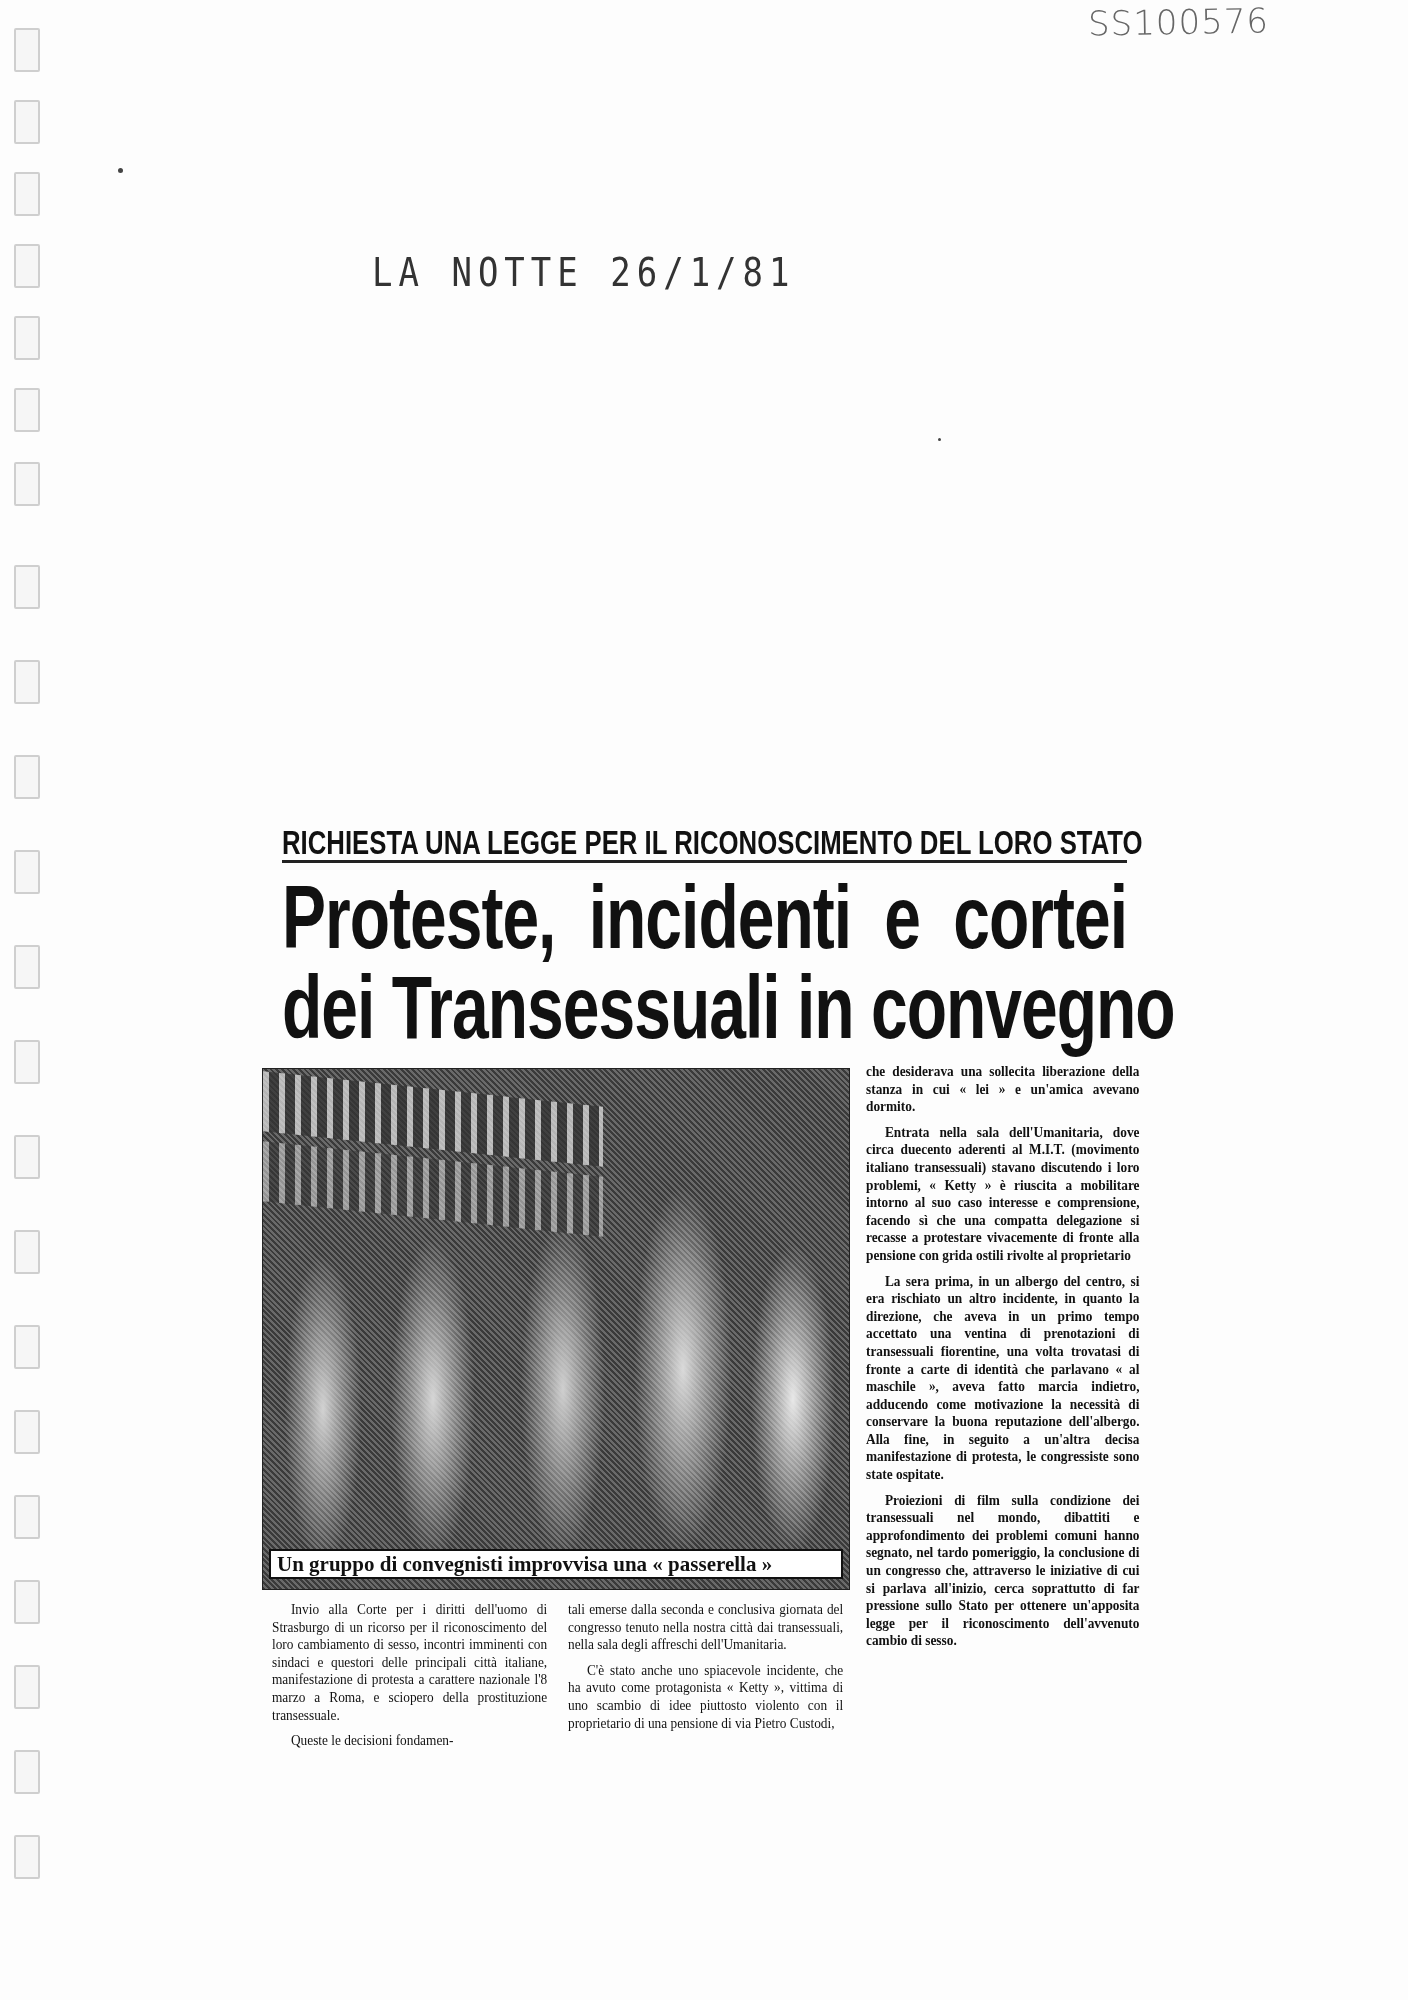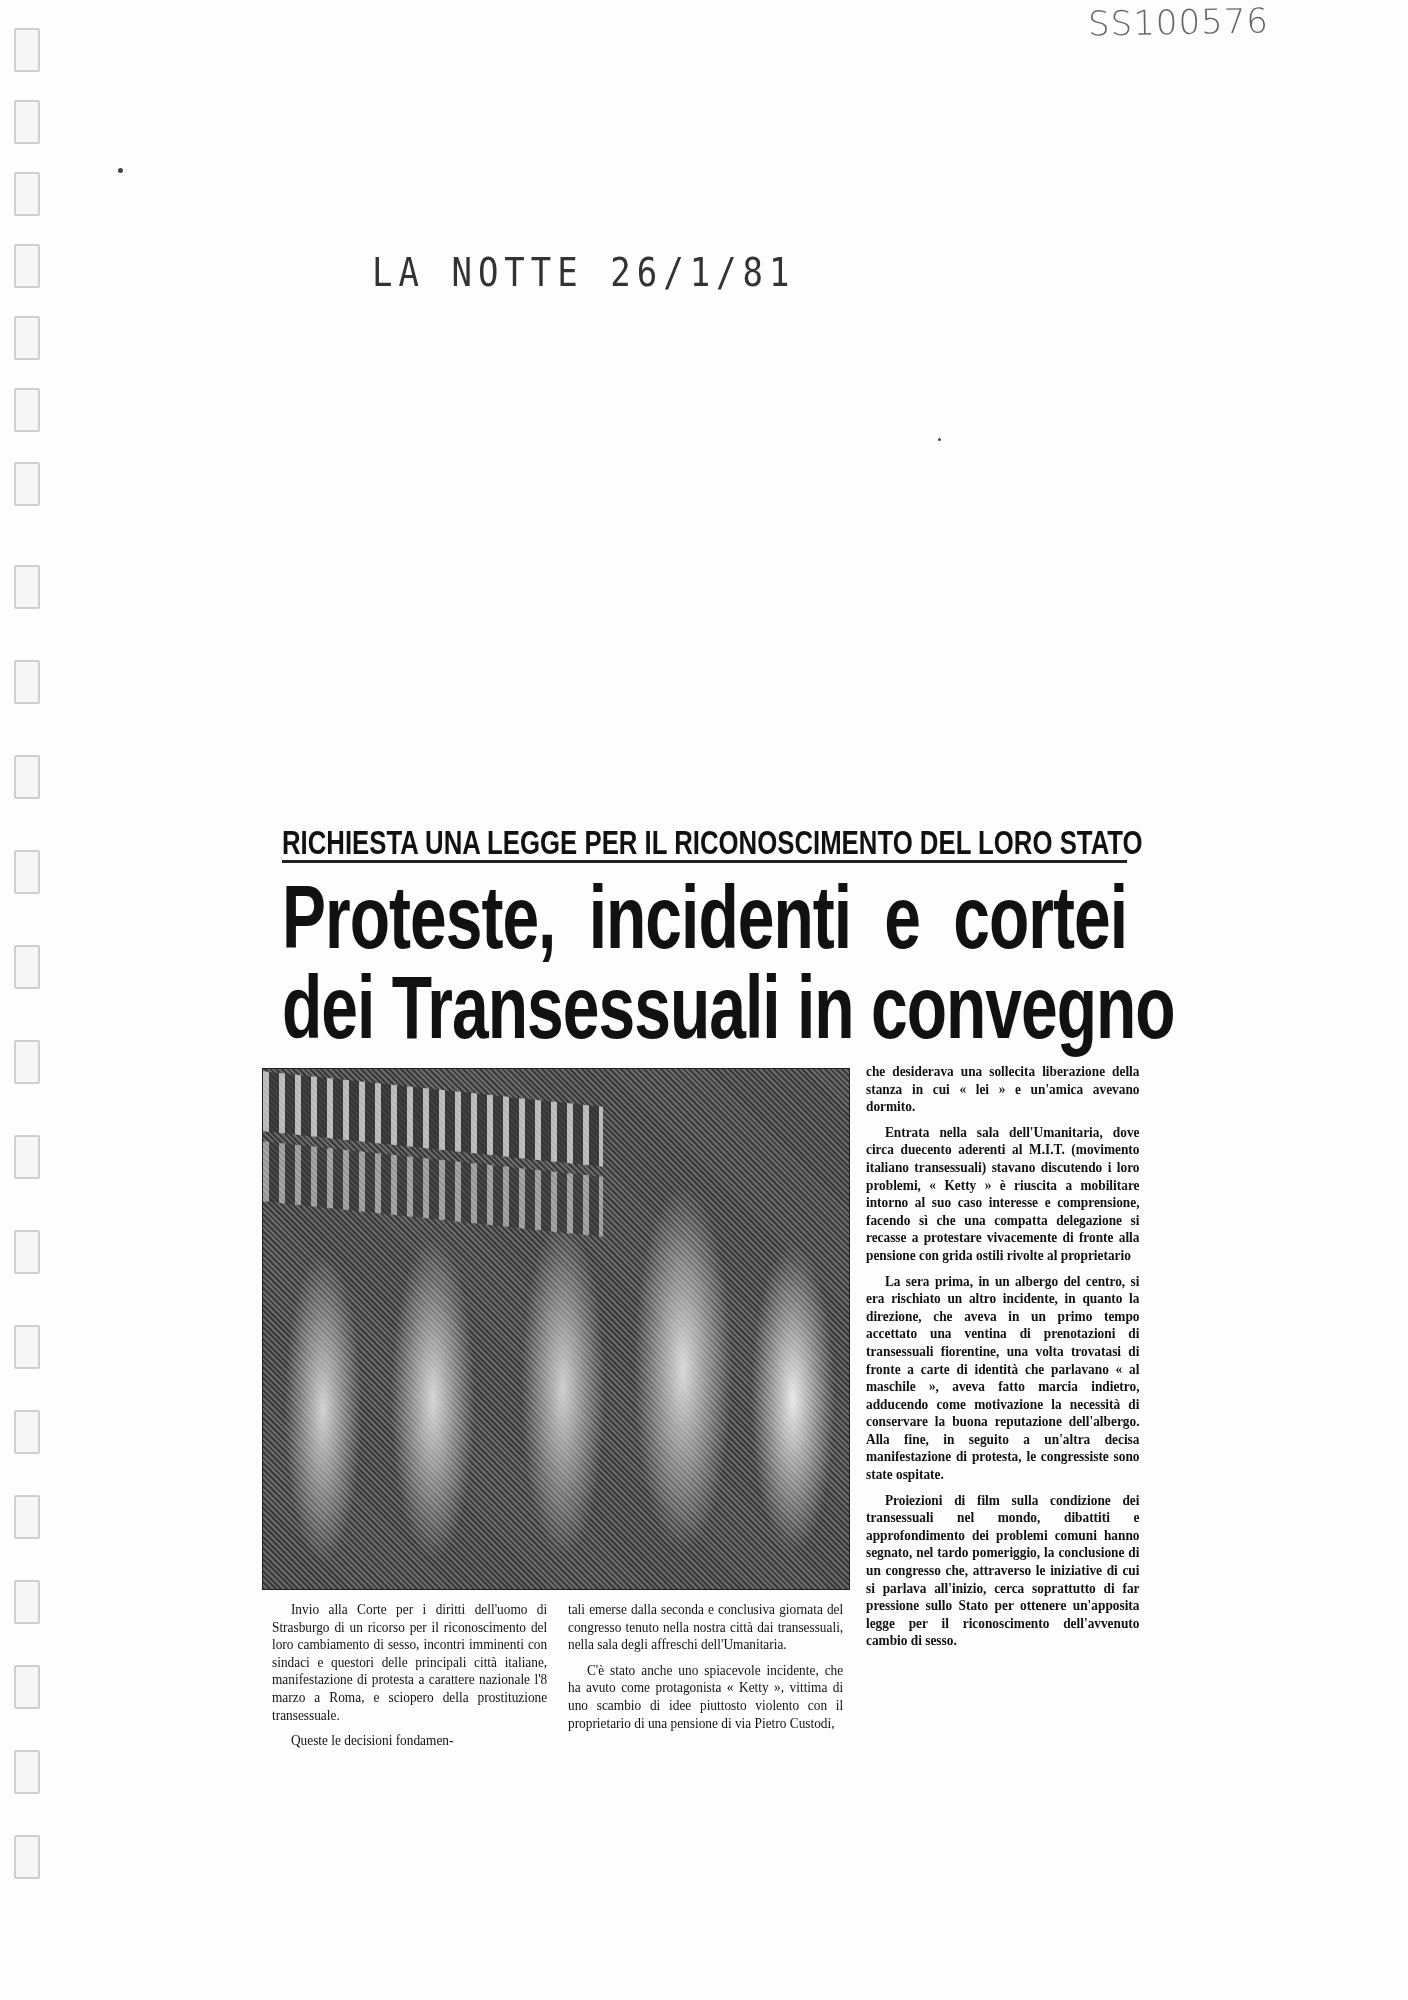--- a/index.html
+++ b/index.html
@@ -114,20 +114,21 @@
 
 <div>
   <div class="kicker">RICHIESTA UNA LEGGE PER IL RICONOSCIMENTO DEL LORO STATO</div>
   <div class="kicker-rule"></div>
   <div class="headline l1">Proteste, incidenti e cortei</div>
   <div class="headline l2">dei Transessuali in convegno</div>
 
   <div class="photo">
     <div class="photo-fringe"></div>
     <div class="photo-fringe f2"></div>
+    <div class="caption">Un gruppo di convegnisti improvvisa una « passerella »</div>
   </div>
 
   <div class="col right">
     <p class="noindent">che desiderava una sollecita liberazione della stanza in cui « lei » e un'amica avevano dormito.</p>
     <p>Entrata nella sala dell'Umanitaria, dove circa duecento aderenti al M.I.T. (movimento italiano transessuali) stavano discutendo i loro problemi, « Ketty » è riuscita a mobilitare intorno al suo caso interesse e comprensione, facendo sì che una compatta delegazione si recasse a protestare vivacemente di fronte alla pensione con grida ostili rivolte al proprietario</p>
     <p>La sera prima, in un albergo del centro, si era rischiato un altro incidente, in quanto la direzione, che aveva in un primo tempo accettato una ventina di prenotazioni di transessuali fiorentine, una volta trovatasi di fronte a carte di identità che parlavano « al maschile », aveva fatto marcia indietro, adducendo come motivazione la necessità di conservare la buona reputazione dell'albergo. Alla fine, in seguito a un'altra decisa manifestazione di protesta, le congressiste sono state ospitate.</p>
     <p>Proiezioni di film sulla condizione dei transessuali nel mondo, dibattiti e approfondimento dei problemi comuni hanno segnato, nel tardo pomeriggio, la conclusione di un congresso che, attraverso le iniziative di cui si parlava all'inizio, cerca soprattutto di far pressione sullo Stato per ottenere un'apposita legge per il riconoscimento dell'avvenuto cambio di sesso.</p>
   </div>
 
   <div class="col c1">

